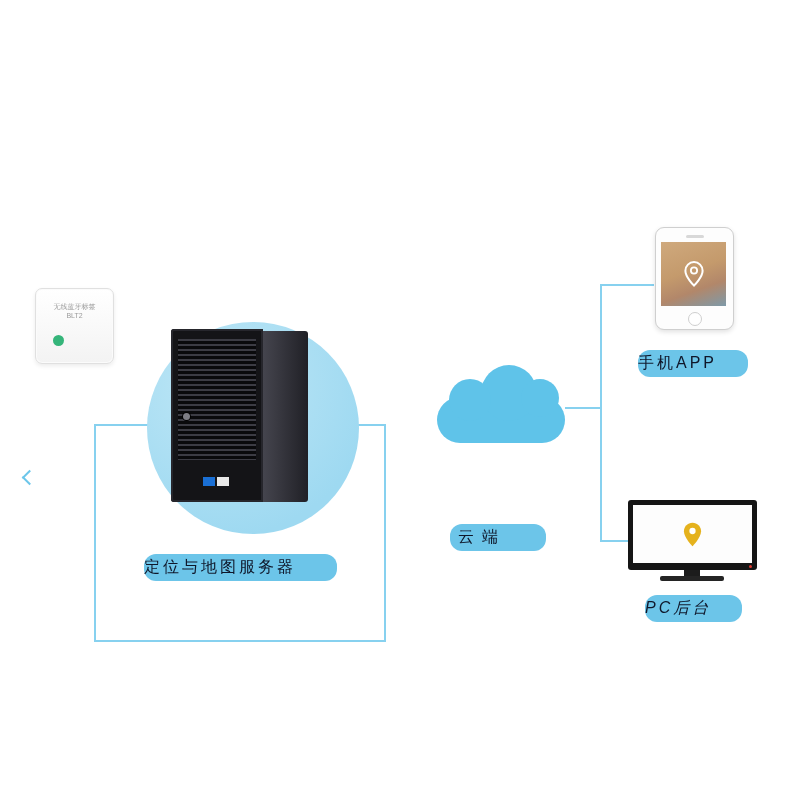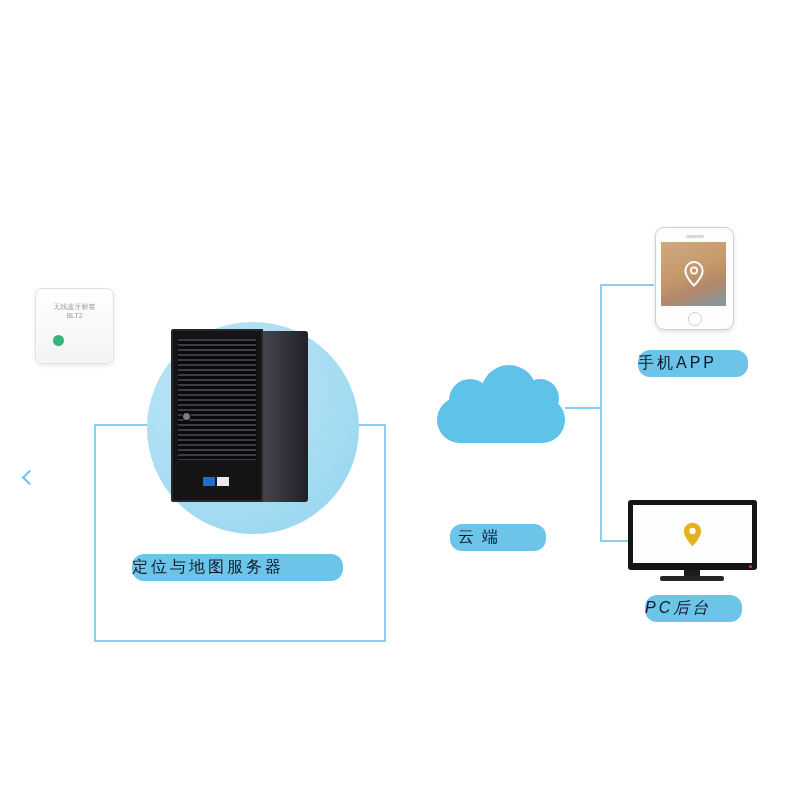--- a/index.html
+++ b/index.html
@@ -13,21 +13,21 @@
     position:absolute;left:24px;top:472px;width:9px;height:9px;
     border-left:2px solid #6cc6ea;border-bottom:2px solid #6cc6ea;
     transform:rotate(45deg);
   }
   
   .pill{
     position:absolute;background:#6cc5e9;color:#0f172a;border-radius:12px;
     display:flex;align-items:center;justify-content:flex-start;
     font-size:16px;letter-spacing:3px;
   }
-  .pill-server{left:132px;top:554px;width:211px;height:27px;}
+  .pill-server{left:144px;top:554px;width:193px;height:27px;}
   .pill-cloud {left:450px;top:480px;width:96px;height:27px;letter-spacing:8px;text-indent:8px;margin-top:44px;}
   .pill-phone {left:638px;top:350px;width:110px;height:27px;}
   .pill-pc    {left:645px;top:595px;width:97px;height:27px;font-style:italic;}
   
   .beacon{
     position:absolute;left:35px;top:288px;width:77px;height:74px;
     background:linear-gradient(#ffffff,#f3f3f3);
     border:1px solid #e0e0e0;border-radius:7px;
     box-shadow:0 2px 4px rgba(0,0,0,.08), inset 0 0 0 1px #fbfbfb;
   }

